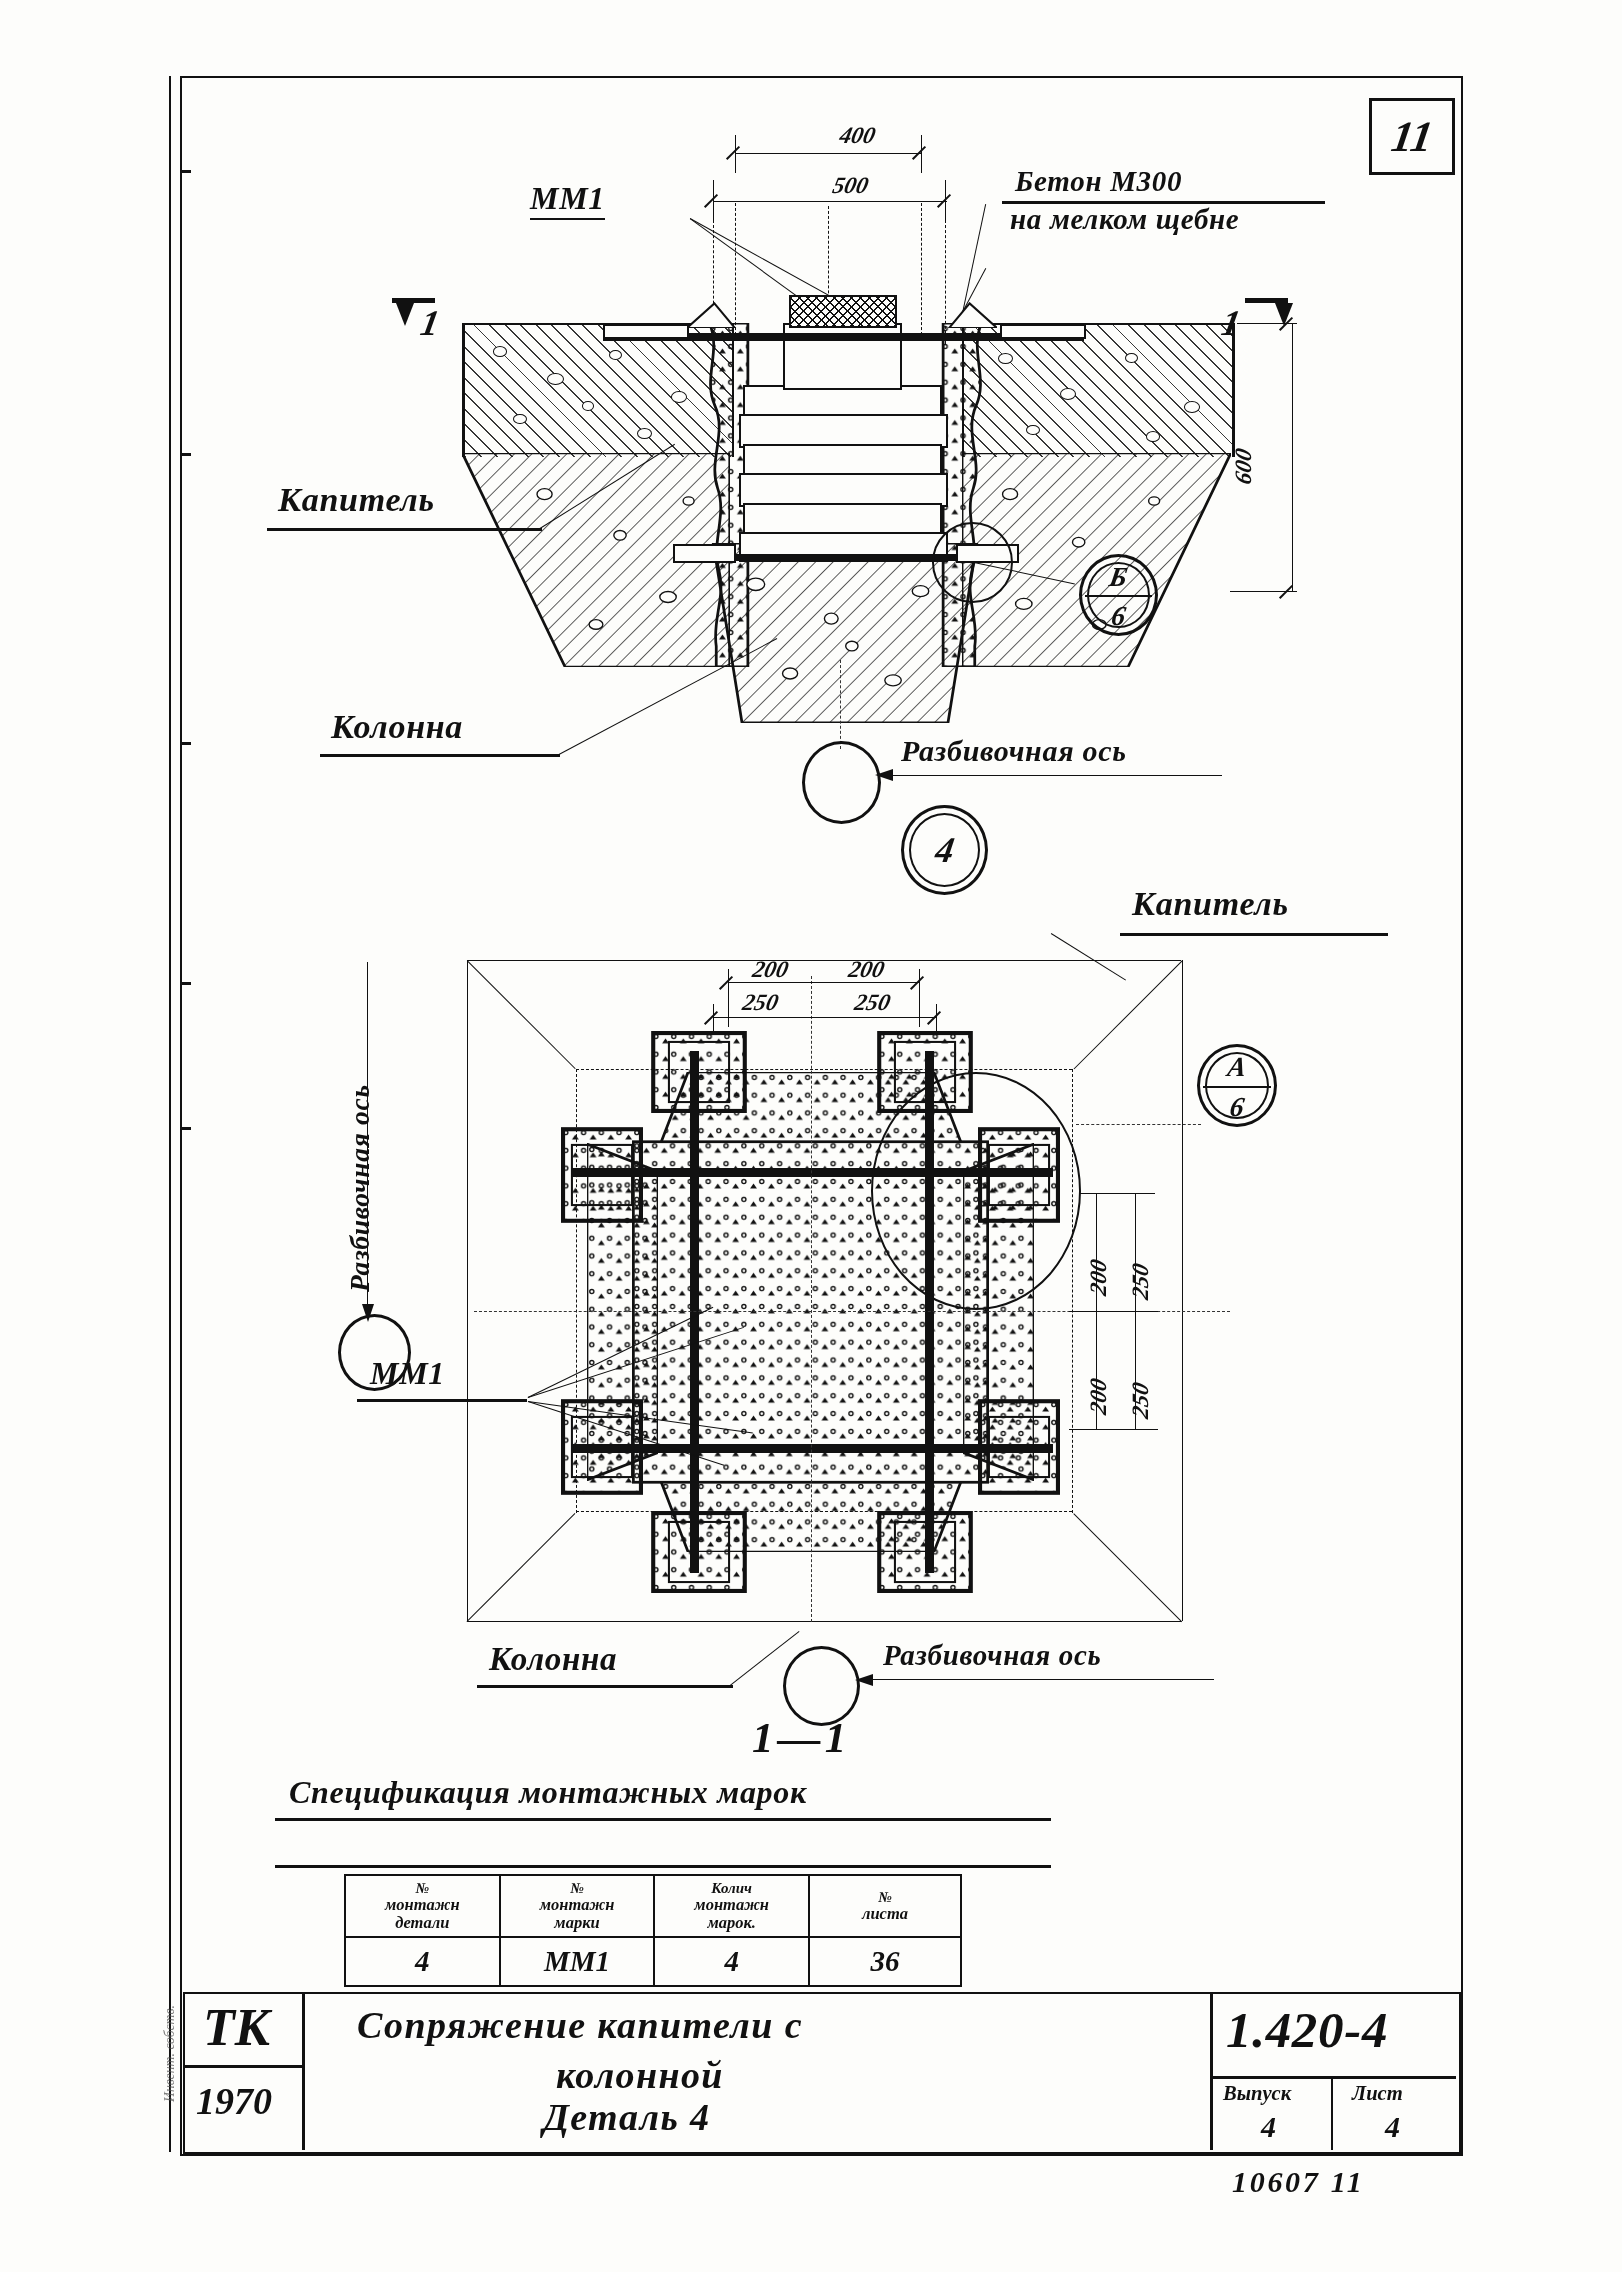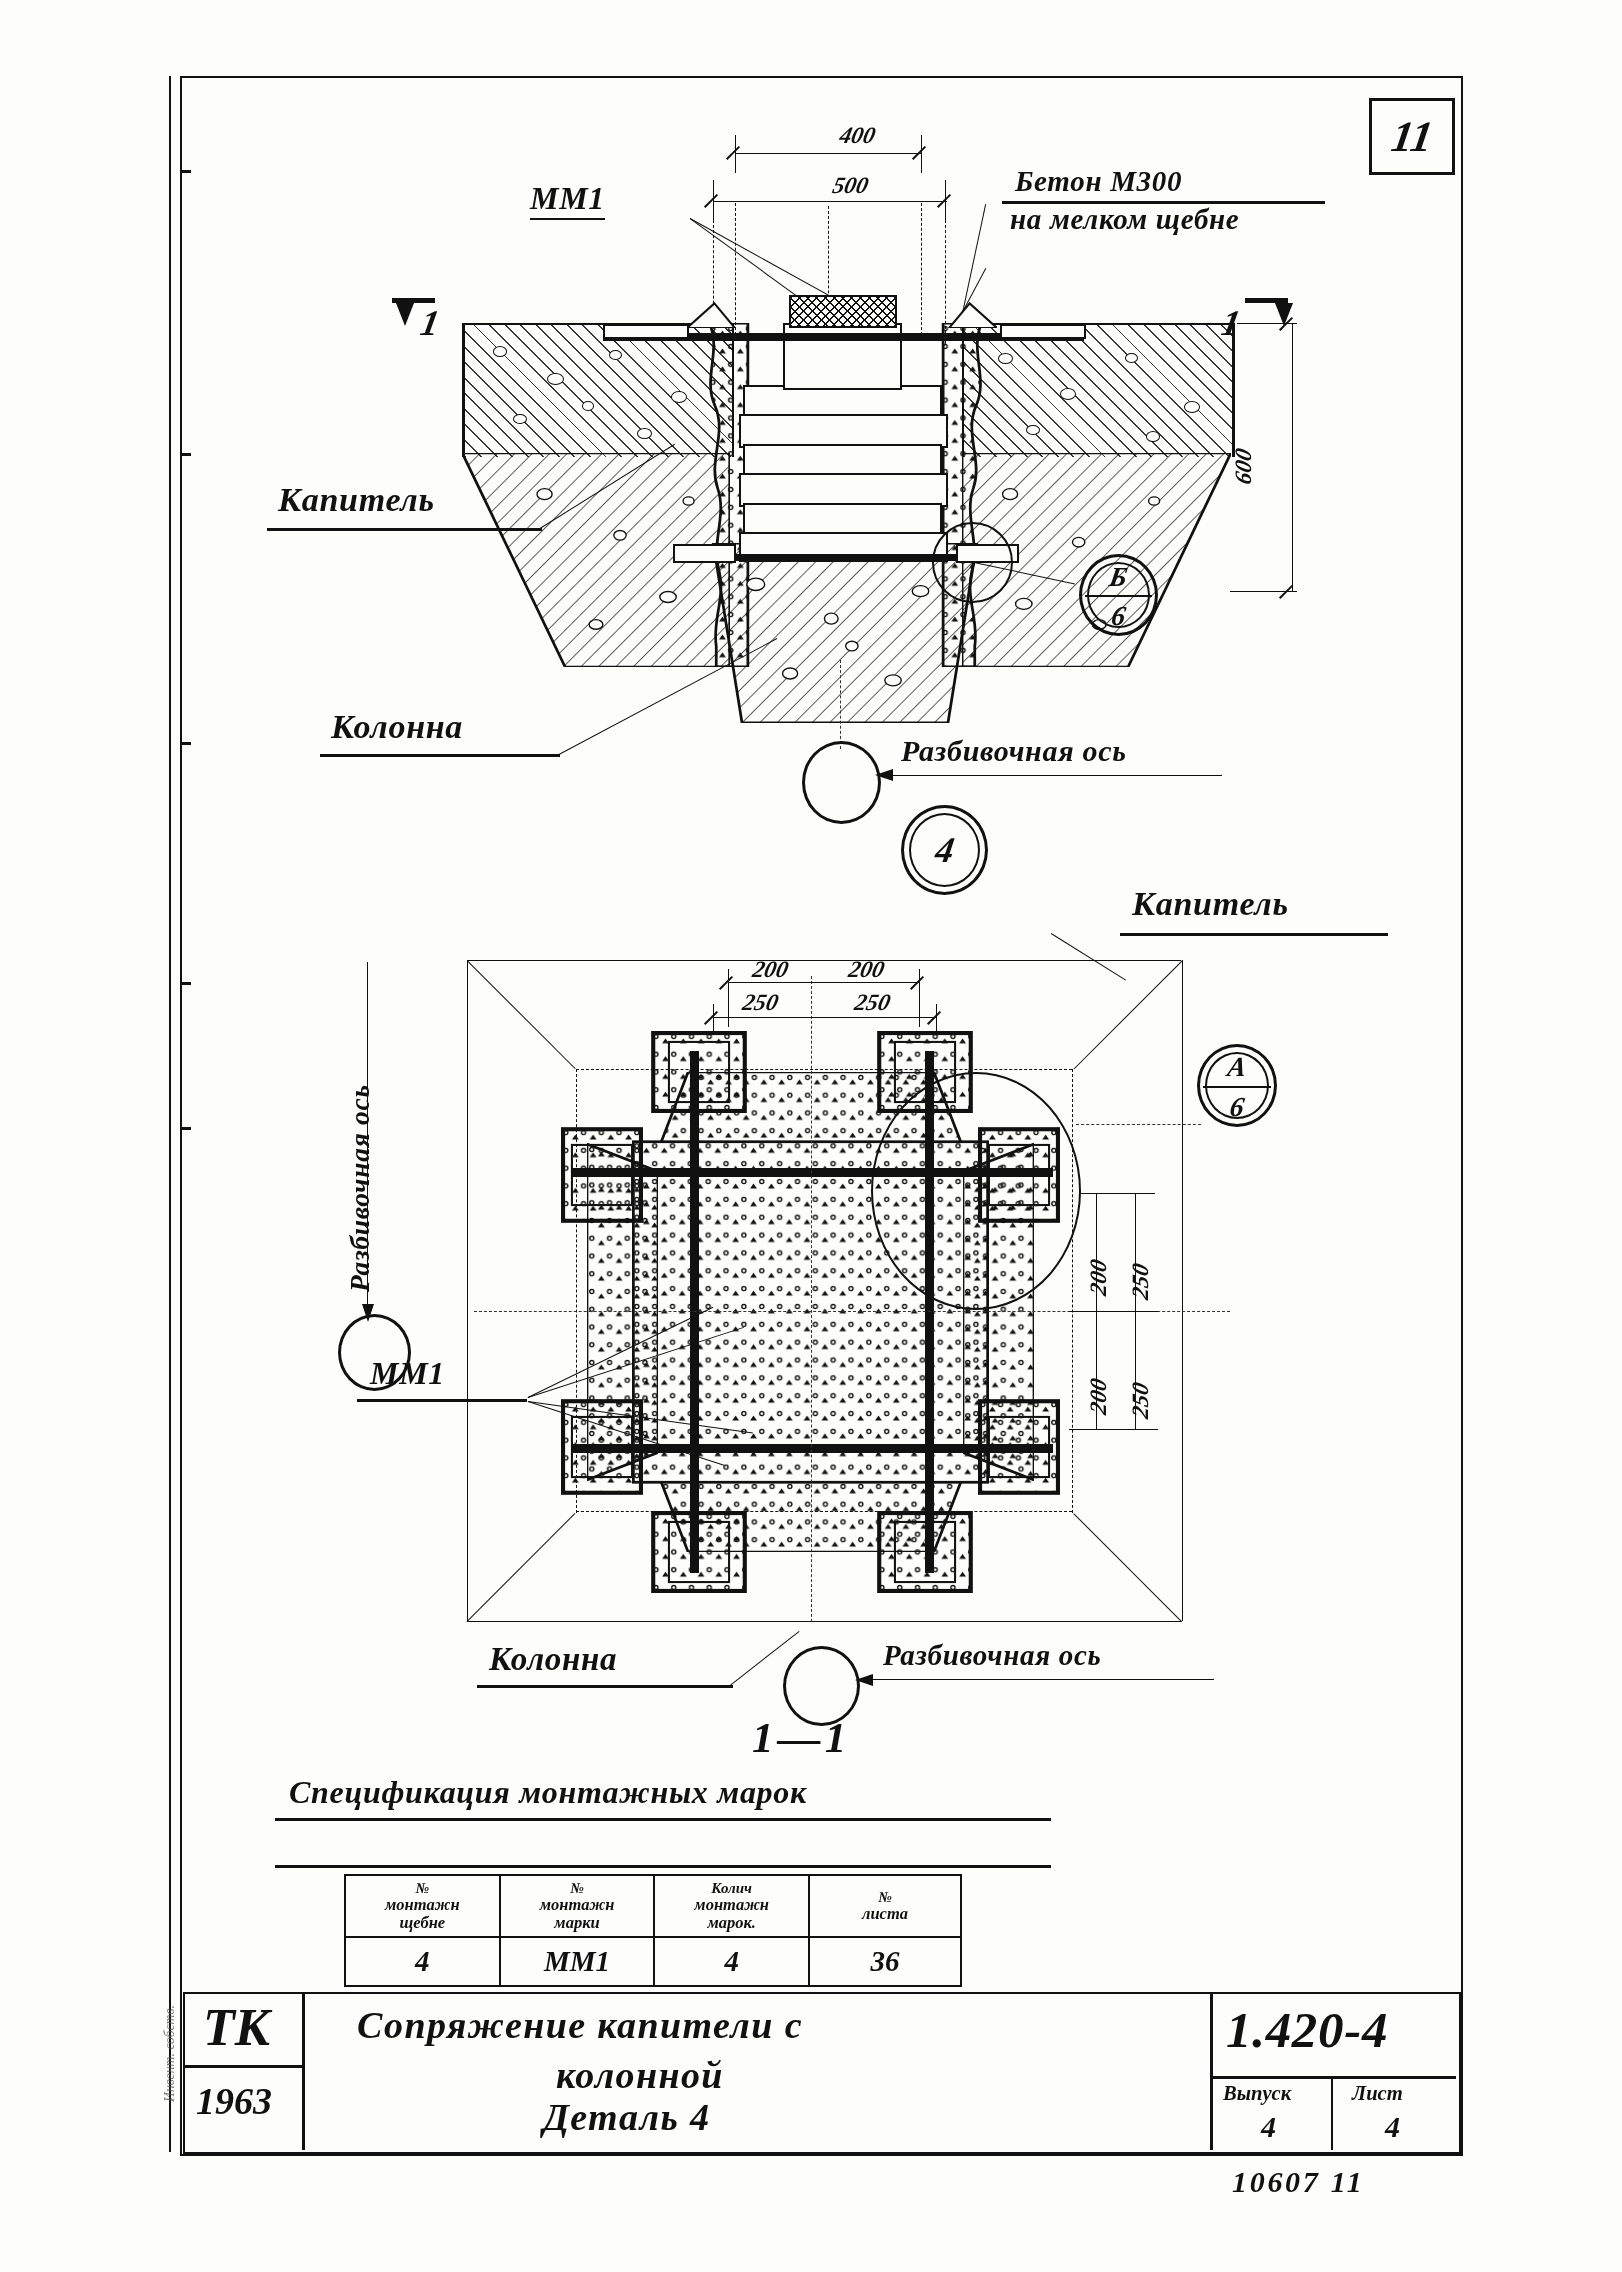--- a/index.html
+++ b/index.html
@@ -457,21 +457,21 @@
   <div class="ink" style="left:289px;top:1774px;font-size:32px;">Спецификация монтажных марок</div>
   <div class="hl" style="left:275px;top:1818px;width:776px;height:2.7px;"></div>
   <div class="hl" style="left:275px;top:1865px;width:776px;height:2.7px;"></div>
 
   <table class="spec-tbl" style="left:344px;top:1874px;width:618px;">
     <tbody>
         <tr>
       <td class="hdr" style="width:155px;">
         <div class="no">№</div>
         <div>монтажн</div>
-        <div>щебне</div>
+        <div>детали</div>
       </td>
       <td class="hdr" style="width:155px;">
         <div class="no">№</div>
         <div>монтажн</div>
         <div>марки</div>
       </td>
       <td class="hdr" style="width:155px;">
         <div class="no">Колич</div>
         <div>монтажн</div>
         <div>марок.</div>
@@ -494,21 +494,21 @@
   <div class="tb" style="left:183px;top:1992px;width:1274px;height:158px;"></div>
 
   <div class="vl" style="left:302px;top:1992px;height:158px;width:2.7px;"></div>
   <div class="vl" style="left:1210px;top:1992px;height:158px;width:2.7px;"></div>
   <div class="hl" style="left:302px;top:2065px;width:2.7px;height:2.7px;"></div>
   <div class="hl" style="left:183px;top:2065px;width:121px;height:2.7px;"></div>
   <div class="hl" style="left:1210px;top:2076px;width:246px;height:2.7px;"></div>
   <div class="vl" style="left:1331px;top:2076px;height:74px;width:2.1px;"></div>
 
   <div class="tbtext" style="left:203px;top:1998px;font-size:52px;">ТК</div>
-  <div class="tbtext" style="left:196px;top:2079px;font-size:38px;">1963</div>
+  <div class="tbtext" style="left:196px;top:2079px;font-size:38px;">1970</div>
 
   <div class="tbtext" style="left:357px;top:2003px;font-size:38px;letter-spacing:1.4px;font-style:italic;">Сопряжение  капители  с</div>
   <div class="tbtext" style="left:556px;top:2053px;font-size:38px;letter-spacing:1.4px;">колонной</div>
   <div class="tbtext" style="left:543px;top:2095px;font-size:38px;letter-spacing:1.4px;">Деталь 4</div>
 
   <div class="tbtext" style="left:1226px;top:2001px;font-size:51px;letter-spacing:0.7px;">1.420-4</div>
   <div class="tbtext" style="left:1223px;top:2082px;font-size:20.6px;">Выпуск</div>
   <div class="tbtext" style="left:1261px;top:2110px;font-size:30px;">4</div>
   <div class="tbtext" style="left:1352px;top:2082px;font-size:20.6px;">Лист</div>
   <div class="tbtext" style="left:1385px;top:2110px;font-size:30px;">4</div>

